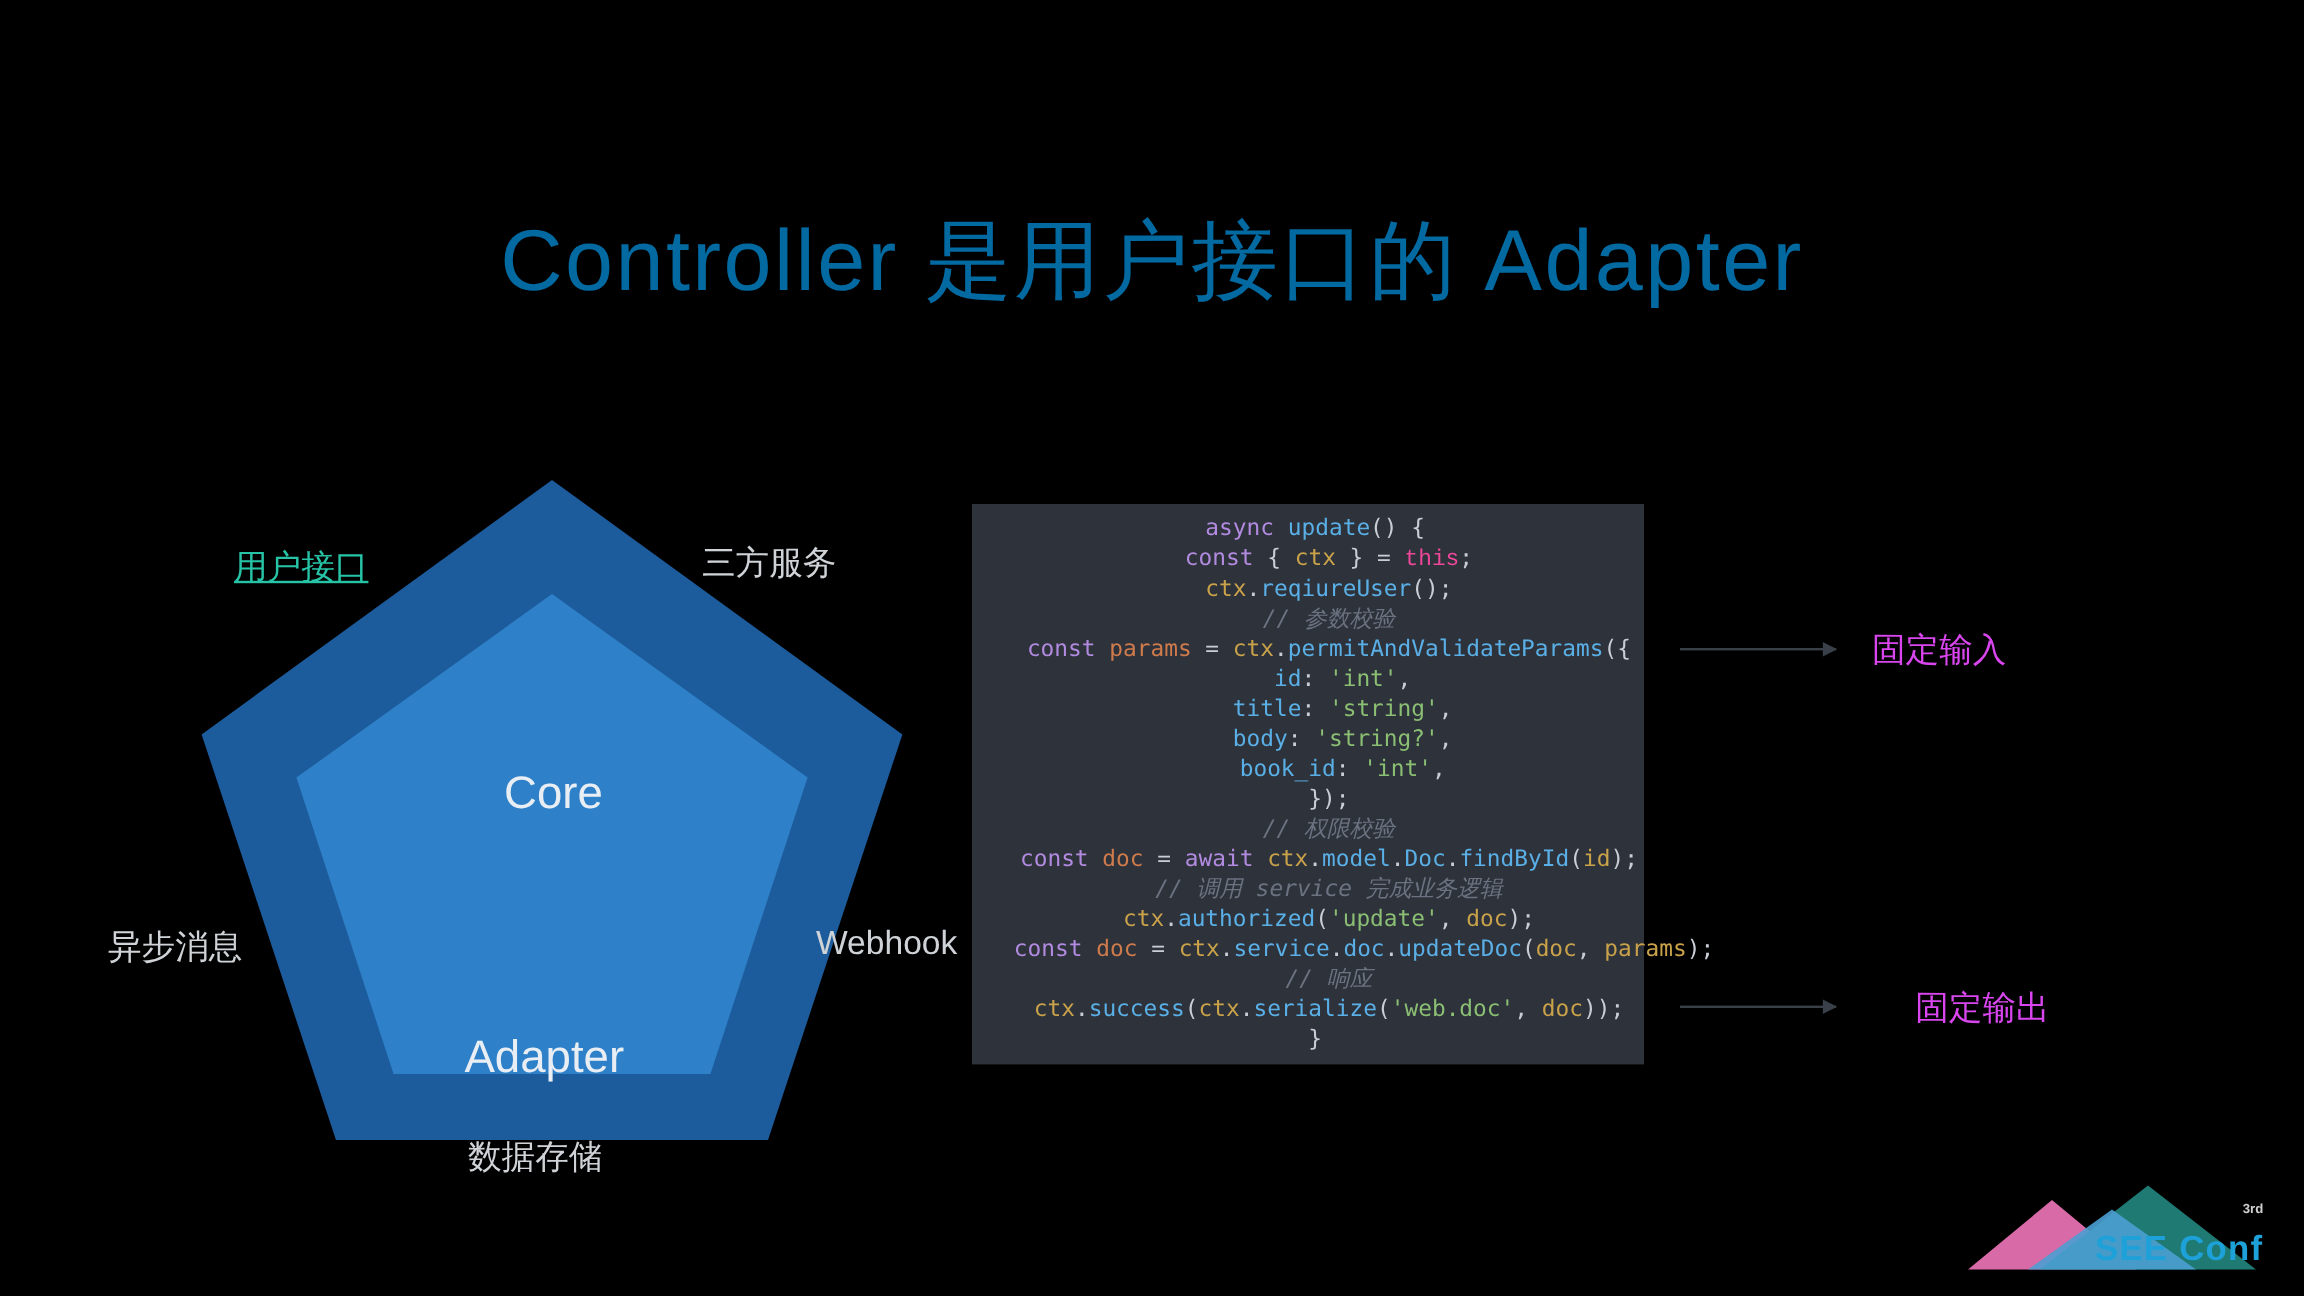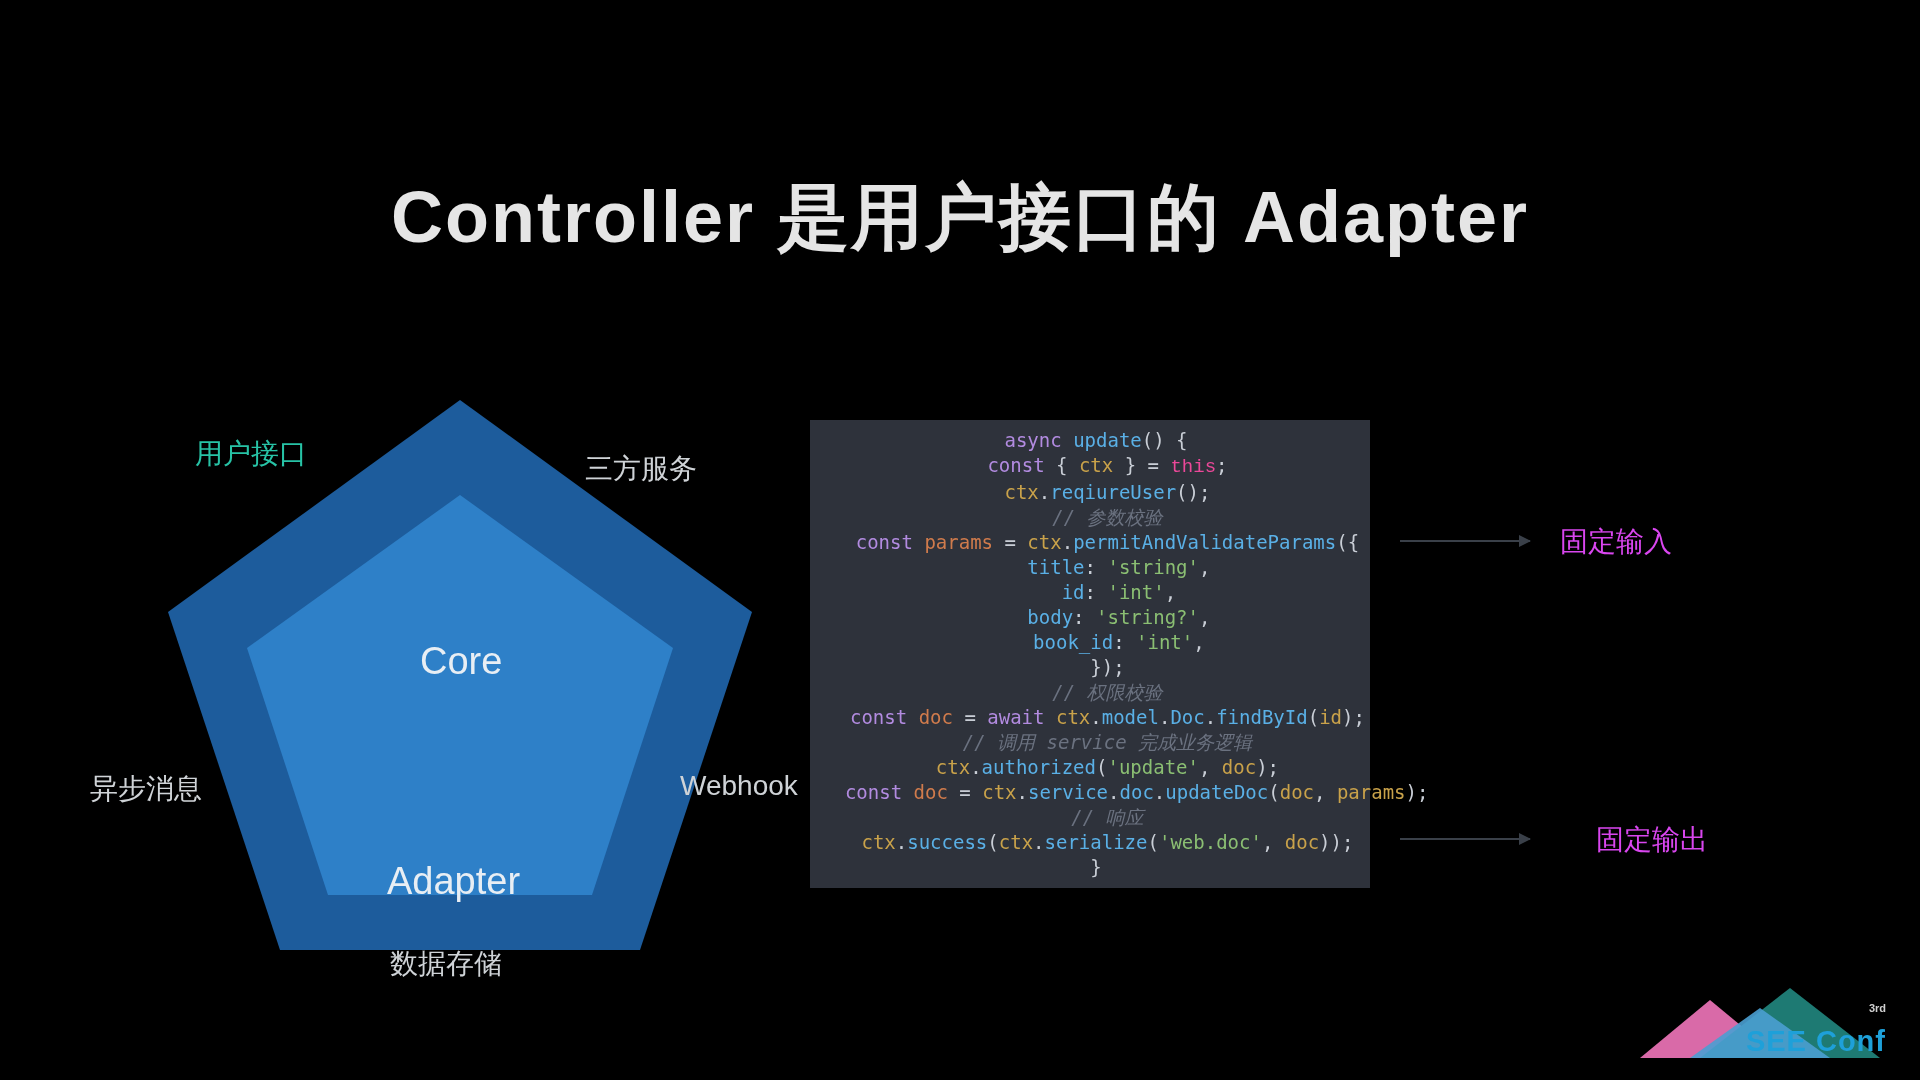--- a/index.html
+++ b/index.html
@@ -17,22 +17,22 @@
     width: 1920px;
     height: 1080px;
   }
   .title {
     position: absolute;
     top: 170px;
     left: 0;
     width: 100%;
     text-align: center;
     font-size: 72px;
-    color: #e5e5e5;
-    font-weight: 700;
+    color: #0369a1;
+    font-weight: 400;
     letter-spacing: 2px;
   }
 
   
   .pentagon-wrap {
     position: absolute;
     left: 140px;
     top: 390px;
     width: 640px;
     height: 620px;
@@ -145,35 +145,35 @@
   <div class="pentagon-wrap">
     <svg width="640" height="620" viewBox="0 0 640 620">
 
       <polygon points="320,10 612,222 500,560 140,560 28,222" fill="#1d5c9c" stroke="none"></polygon>
 
       <polygon points="320,105 533,258 452,505 188,505 107,258" fill="#2e80c8" stroke="none"></polygon>
     </svg>
     <div class="pent-core" style="left:280px; top:250px;">Core</div>
     <div class="pent-adapter" style="left:247px; top:470px;">Adapter</div>
 
-    <div class="pent-label accent" style="left:55px; top:45px;">用户接口</div>
+    <div class="pent-label accent" style="left:55px; top:64px;text-decoration:underline;">用户接口</div>
     <div class="pent-label" style="left:445px; top:60px;">三方服务</div>
     <div class="pent-label" style="left:-50px; top:380px;">异步消息</div>
     <div class="pent-label" style="left:540px; top:380px;">Webhook</div>
     <div class="pent-label" style="left:250px; top:555px;">数据存储</div>
   </div>
 
   <div class="code-block" id="code-block">
       <div class="code-line"><span class="tok-kw">async</span><span class="tok-punc"> </span><span class="tok-fn">update</span><span class="tok-punc">() {</span></div>
       <div class="code-line"><span class="tok-punc">  </span><span class="tok-kw">const</span><span class="tok-punc"> { </span><span class="tok-id">ctx</span><span class="tok-punc"> } = </span><span class="tok-this">this</span><span class="tok-punc">;</span></div>
       <div class="code-line"><span class="tok-punc">  </span><span class="tok-id">ctx</span><span class="tok-punc">.</span><span class="tok-fn">reqiureUser</span><span class="tok-punc">();</span></div>
       <div class="code-line"><span class="tok-punc">  </span><span class="tok-com">// 参数校验</span></div>
       <div class="code-line"><span class="tok-punc">  </span><span class="tok-kw">const</span><span class="tok-punc"> </span><span class="tok-param">params</span><span class="tok-punc"> = </span><span class="tok-id">ctx</span><span class="tok-punc">.</span><span class="tok-fn">permitAndValidateParams</span><span class="tok-punc">({</span></div>
+      <div class="code-line"><span class="tok-punc">    </span><span class="tok-prop">id</span><span class="tok-punc">: </span><span class="tok-str">'int'</span><span class="tok-punc">,</span></div>
       <div class="code-line"><span class="tok-punc">    </span><span class="tok-prop">title</span><span class="tok-punc">: </span><span class="tok-str">'string'</span><span class="tok-punc">,</span></div>
-      <div class="code-line"><span class="tok-punc">    </span><span class="tok-prop">id</span><span class="tok-punc">: </span><span class="tok-str">'int'</span><span class="tok-punc">,</span></div>
       <div class="code-line"><span class="tok-punc">    </span><span class="tok-prop">body</span><span class="tok-punc">: </span><span class="tok-str">'string?'</span><span class="tok-punc">,</span></div>
       <div class="code-line"><span class="tok-punc">    </span><span class="tok-prop">book_id</span><span class="tok-punc">: </span><span class="tok-str">'int'</span><span class="tok-punc">,</span></div>
       <div class="code-line"><span class="tok-punc">  });</span></div>
       <div class="code-line"><span class="tok-punc">  </span><span class="tok-com">// 权限校验</span></div>
       <div class="code-line"><span class="tok-punc">  </span><span class="tok-kw">const</span><span class="tok-punc"> </span><span class="tok-param">doc</span><span class="tok-punc"> = </span><span class="tok-kw">await</span><span class="tok-punc"> </span><span class="tok-id">ctx</span><span class="tok-punc">.</span><span class="tok-prop">model</span><span class="tok-punc">.</span><span class="tok-prop">Doc</span><span class="tok-punc">.</span><span class="tok-fn">findById</span><span class="tok-punc">(</span><span class="tok-id">id</span><span class="tok-punc">);</span></div>
       <div class="code-line"><span class="tok-punc">  </span><span class="tok-com">// 调用 service 完成业务逻辑</span></div>
       <div class="code-line"><span class="tok-punc">  </span><span class="tok-id">ctx</span><span class="tok-punc">.</span><span class="tok-fn">authorized</span><span class="tok-punc">(</span><span class="tok-str">'update'</span><span class="tok-punc">, </span><span class="tok-id">doc</span><span class="tok-punc">);</span></div>
       <div class="code-line"><span class="tok-punc">  </span><span class="tok-kw">const</span><span class="tok-punc"> </span><span class="tok-param">doc</span><span class="tok-punc"> = </span><span class="tok-id">ctx</span><span class="tok-punc">.</span><span class="tok-prop">service</span><span class="tok-punc">.</span><span class="tok-prop">doc</span><span class="tok-punc">.</span><span class="tok-fn">updateDoc</span><span class="tok-punc">(</span><span class="tok-id">doc</span><span class="tok-punc">, </span><span class="tok-id">params</span><span class="tok-punc">);</span></div>
       <div class="code-line"><span class="tok-punc">  </span><span class="tok-com">// 响应</span></div>
       <div class="code-line"><span class="tok-punc">  </span><span class="tok-id">ctx</span><span class="tok-punc">.</span><span class="tok-fn">success</span><span class="tok-punc">(</span><span class="tok-id">ctx</span><span class="tok-punc">.</span><span class="tok-fn">serialize</span><span class="tok-punc">(</span><span class="tok-str">'web.doc'</span><span class="tok-punc">, </span><span class="tok-id">doc</span><span class="tok-punc">));</span></div>

